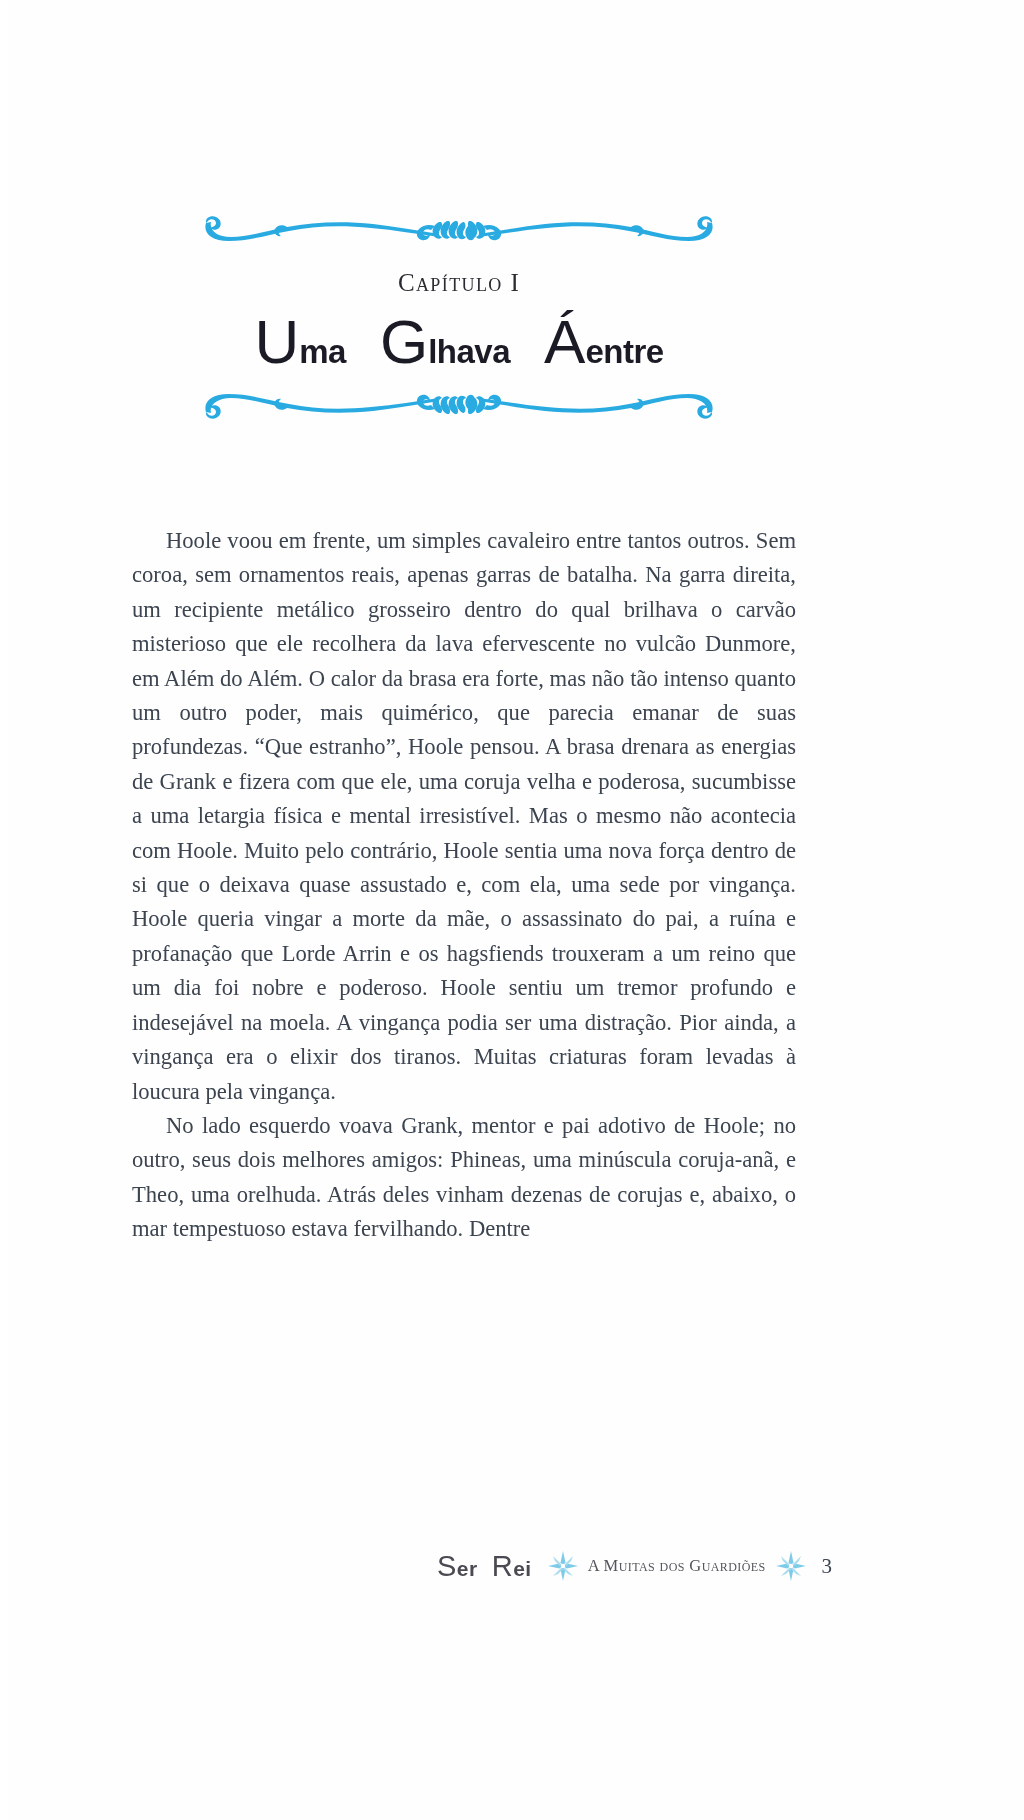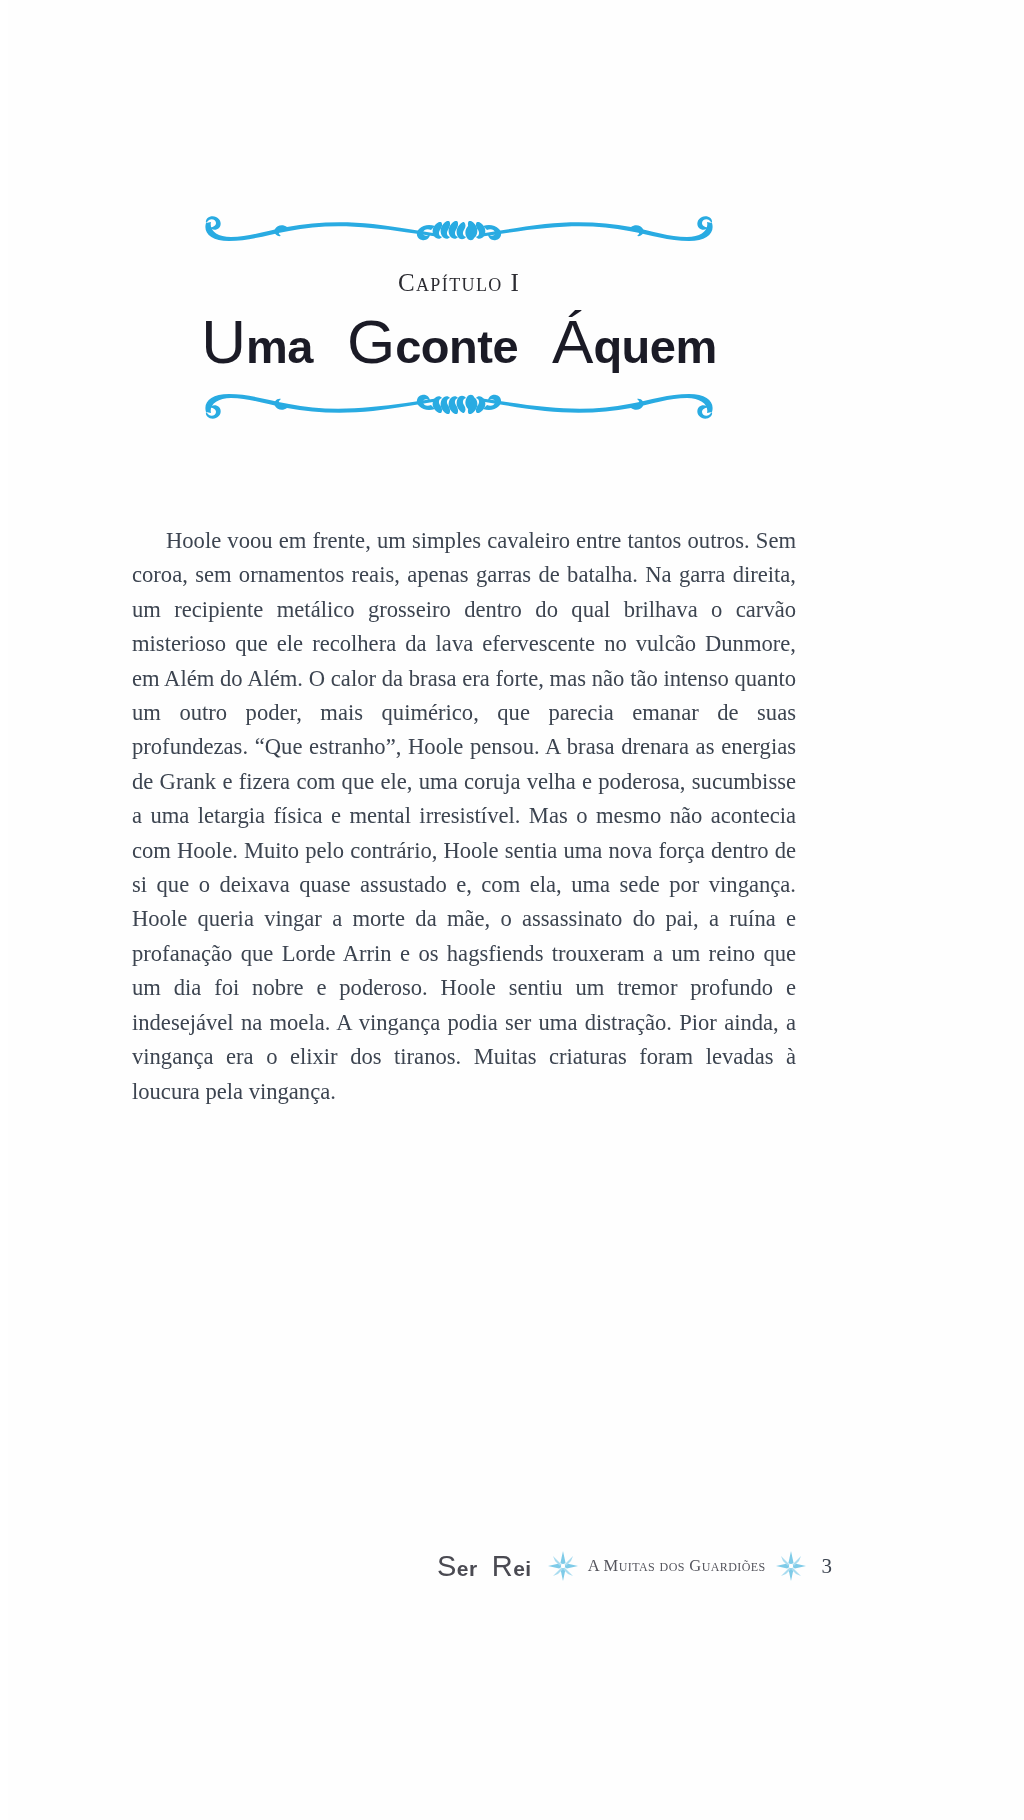--- a/index.html
+++ b/index.html
@@ -64,21 +64,21 @@
     align-items: baseline;
   }
   .ct-cap {
     font-family: "Liberation Sans", sans-serif;
     font-size: 62px;
     font-weight: 400;
     letter-spacing: -1px;
   }
   .ct-rest {
     font-family: "Liberation Sans", sans-serif;
-    font-size: 47px;
+    font-size: 33px;
     font-weight: 700;
     letter-spacing: -0.5px;
     padding-left: 1px;
     text-align: center;
   }
 
   
   .body-col {
     position: absolute;
     left: 124px;
@@ -168,25 +168,25 @@
 
     <div class="chapter-label">Capítulo I</div>
 
     <div class="chapter-title">
       <span class="ct-word">
         <span class="ct-cap">U</span>
           <span class="ct-rest">ma</span>
       </span>
       <span class="ct-word">
         <span class="ct-cap">G</span>
-          <span class="ct-rest">conte</span>
+          <span class="ct-rest">lhava</span>
       </span>
       <span class="ct-word">
         <span class="ct-cap">Á</span>
-          <span class="ct-rest">quem</span>
+          <span class="ct-rest">entre</span>
       </span>
     </div>
 
     <svg class="ornament-bottom" viewBox="0 0 512 36" style="margin-top:14px">
       <g fill="#29abe2" transform="translate(0,36) scale(1,-1)">
         <path d="M8,10 C6,18 14,25 28,25 C46,25 62,19 84,15 C110,10 140,9 170,12 C196,15 216,19 236,22 L236,25 C214,22 192,18 168,16 C138,13 110,14 86,19 C64,23 46,29 26,29 C8,29 0,21 3,11 Z"></path>
         <path d="M3,11 C2,6 8,3 13,5 C18,7 19,13 16,16 C13,19 8,18 6,15 C9,16 13,14 13,11 C13,8 9,6 6,8 Z"></path>
         <path d="M84,15 C80,12 74,13 72,17 C70,21 74,25 78,24 C75,22 75,19 78,18 C80,17 83,17 84,18 Z"></path>
         <path d="M504,10 C506,18 498,25 484,25 C466,25 450,19 428,15 C402,10 372,9 342,12 C316,15 296,19 276,22 L276,25 C298,22 320,18 344,16 C374,13 402,14 426,19 C448,23 466,29 486,29 C504,29 512,21 509,11 Z"></path>
         <path d="M509,11 C510,6 504,3 499,5 C494,7 493,13 496,16 C499,19 504,18 506,15 C503,16 499,14 499,11 C499,8 503,6 506,8 Z"></path>
@@ -199,20 +199,21 @@
         <path d="M268,12 C262,15 261,21 264,26 C266,29 270,29 271,26 C268,25 267,22 269,19 C271,16 270,13 268,12 Z"></path>
         <path d="M280,14 C286,12 292,13 296,17 C300,21 298,27 293,28 C289,29 285,26 285,22 C288,25 292,24 292,21 C292,18 288,16 284,18 Z"></path>
         <path d="M276,10 C282,13 284,19 281,24 C279,27 275,28 273,25 C276,24 277,21 275,18 C273,15 272,12 274,10 Z"></path>
         <path d="M268,9 C274,12 276,19 273,24 C271,27 267,28 265,25 C268,24 269,21 267,18 C265,15 264,11 266,9 Z"></path>
       </g>
     </svg>
   </div>
 
   <div class="body-col">
     <p>Hoole voou em frente, um simples cavaleiro entre tantos outros. Sem coroa, sem ornamentos reais, apenas garras de batalha. Na garra direita, um recipiente metálico grosseiro dentro do qual bri­lhava o carvão misterioso que ele recolhera da lava efervescente no vulcão Dunmore, em Além do Além. O calor da brasa era forte, mas não tão intenso quanto um outro poder, mais quimérico, que parecia emanar de suas profundezas. “Que estranho”, Hoole pen­sou. A brasa drenara as energias de Grank e fizera com que ele, uma coruja velha e poderosa, sucumbisse a uma letargia física e mental irresistível. Mas o mesmo não acontecia com Hoole. Muito pelo contrário, Hoole sentia uma nova força dentro de si que o deixava quase assustado e, com ela, uma sede por vingança. Hoole queria vingar a morte da mãe, o assassinato do pai, a ruína e profa­nação que Lorde Arrin e os hagsfiends trouxeram a um reino que um dia foi nobre e poderoso. Hoole sentiu um tremor profundo e indesejável na moela. A vingança podia ser uma distração. Pior ainda, a vingança era o elixir dos tiranos. Muitas criaturas foram levadas à loucura pela vingança.</p>
+    <p>No lado esquerdo voava Grank, mentor e pai adotivo de Hoole; no outro, seus dois melhores amigos: Phineas, uma minúscula coruja-anã, e Theo, uma orelhuda. Atrás deles vinham dezenas de corujas e, abaixo, o mar tempestuoso estava fervilhando. Dentre</p>
   </div>
 
   <div class="footer">
     <span class="footer-book"><span class="fb-cap">S</span><span class="fb-small">er</span><span class="sp" style="display:inline-block"></span><span class="fb-cap">R</span><span class="fb-small">ei</span></span>
 
     <span class="sp"></span>
 
     <svg class="snow" viewBox="0 0 34 34">
       <g fill="#7ecbe8">
         <path d="M17,2 L19.4,13.2 L17,17 L14.6,13.2 Z"></path>

